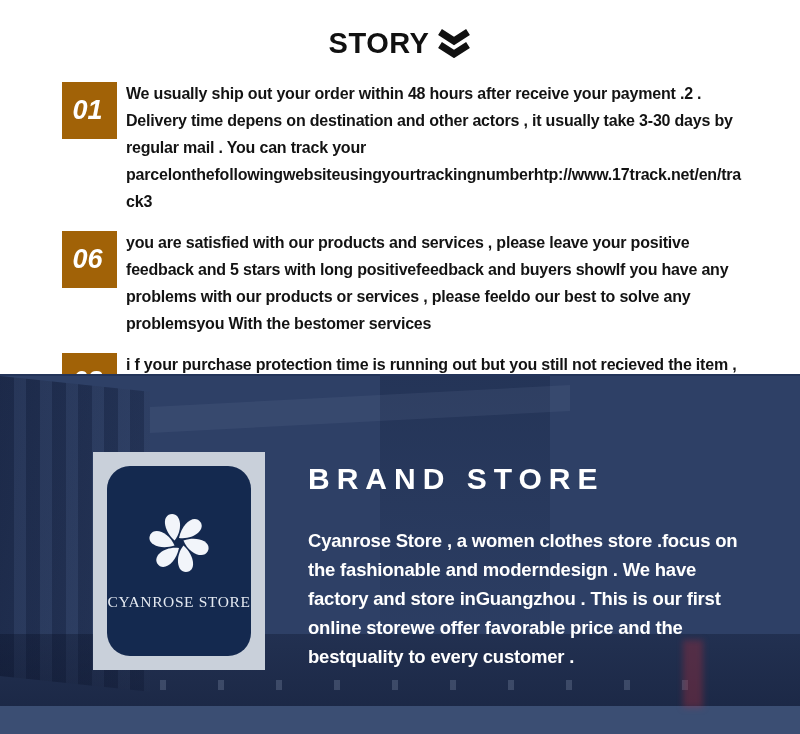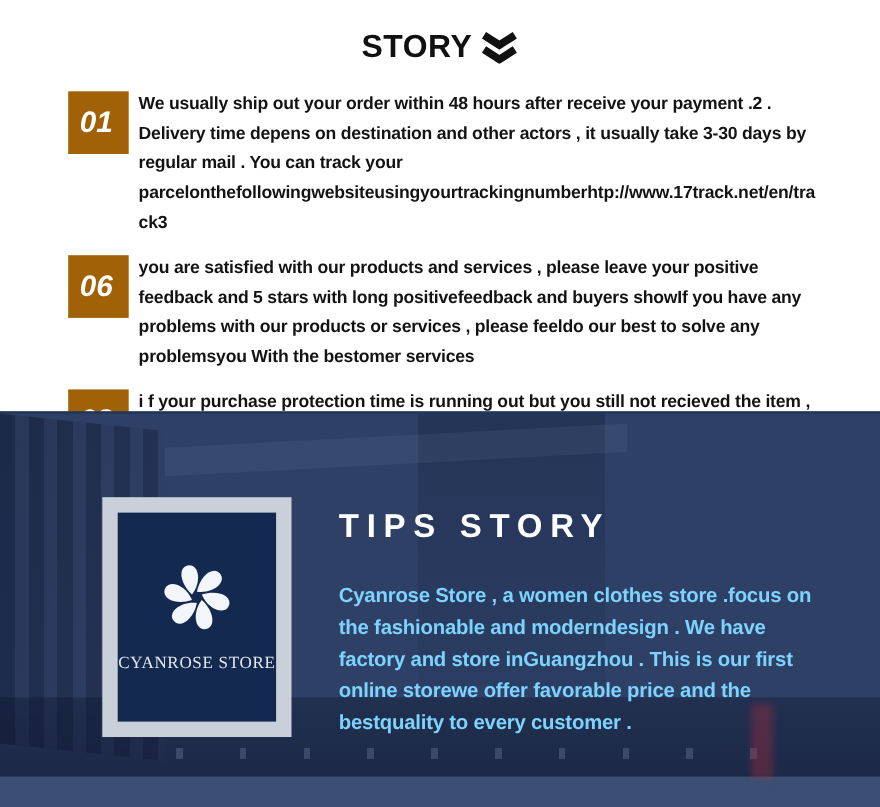--- a/index.html
+++ b/index.html
@@ -123,20 +123,21 @@
     padding: 14px;
   }
   .logo-inner {
     width: 100%;
     height: 100%;
     background: #14294f;
     display: flex;
     flex-direction: column;
     align-items: center;
     justify-content: center;
+    border-radius: 23px;
   }
   .flower-icon { display: block; }
   .logo-text {
     margin-top: 14px;
     font-family: "Liberation Serif", serif;
     font-size: 15.5px;
     letter-spacing: 0.6px;
     color: #e4e9f1;
     white-space: nowrap;
   }
@@ -152,21 +153,21 @@
     font-weight: 700;
     letter-spacing: 7px;
     color: #ffffff;
   }
   .brand-story {
     margin-top: 30px;
     font-size: 18.5px;
     font-weight: 700;
     letter-spacing: -0.2px;
     line-height: 29px;
-    color: #7dd3fc;
+    color: #ffffff;
   }
 </style>
 </head>
 <body>
 
 <div class="page">
 
   <section class="tips-section">
     <div class="tips-header">
       <span class="tips-title">STORY</span>
@@ -216,18 +217,18 @@
               <path d="M0,-8 C5,-32 25,-46 34,-32 C41,-20 22,-5 0,-8 Z" transform="rotate(240)"></path>
               <path d="M0,-8 C5,-32 25,-46 34,-32 C41,-20 22,-5 0,-8 Z" transform="rotate(300)"></path>
             </g>
           </svg>
         </span>
         <span class="logo-text">CYANROSE STORE</span>
       </div>
     </div>
 
     <div class="brand-text-col">
-      <h2 class="brand-heading">TIPS STORY</h2>
+      <h2 class="brand-heading">BRAND STORE</h2>
       <p class="brand-story">Cyanrose Store , a women clothes store .focus on the fashionable and moderndesign . We have factory and store inGuangzhou . This is our first online storewe offer favorable price and the bestquality to every customer .</p>
     </div>
   </section>
 
 </div>
 
 </body></html>

